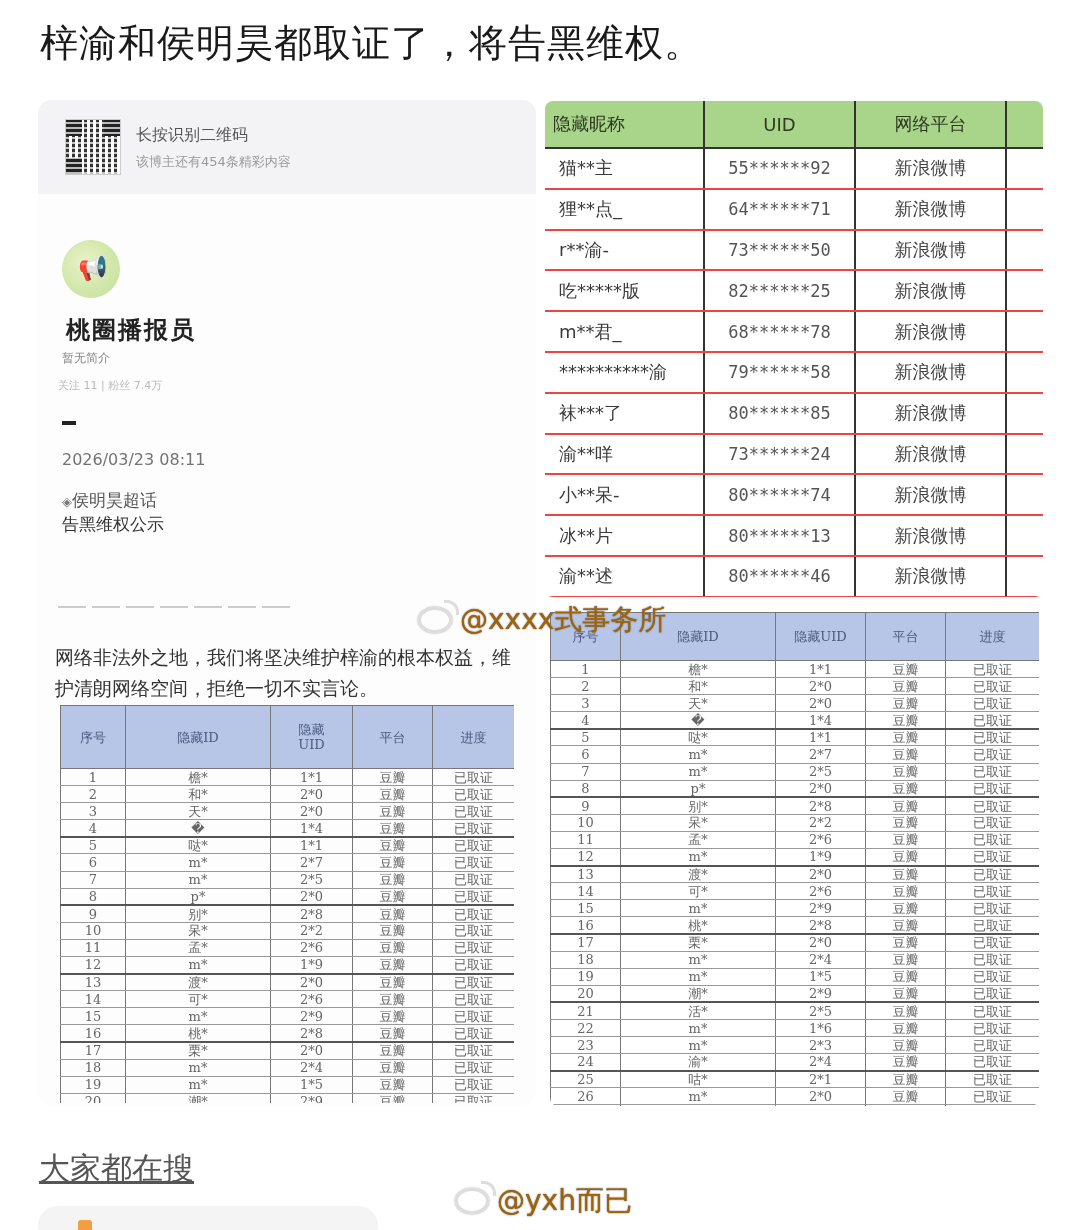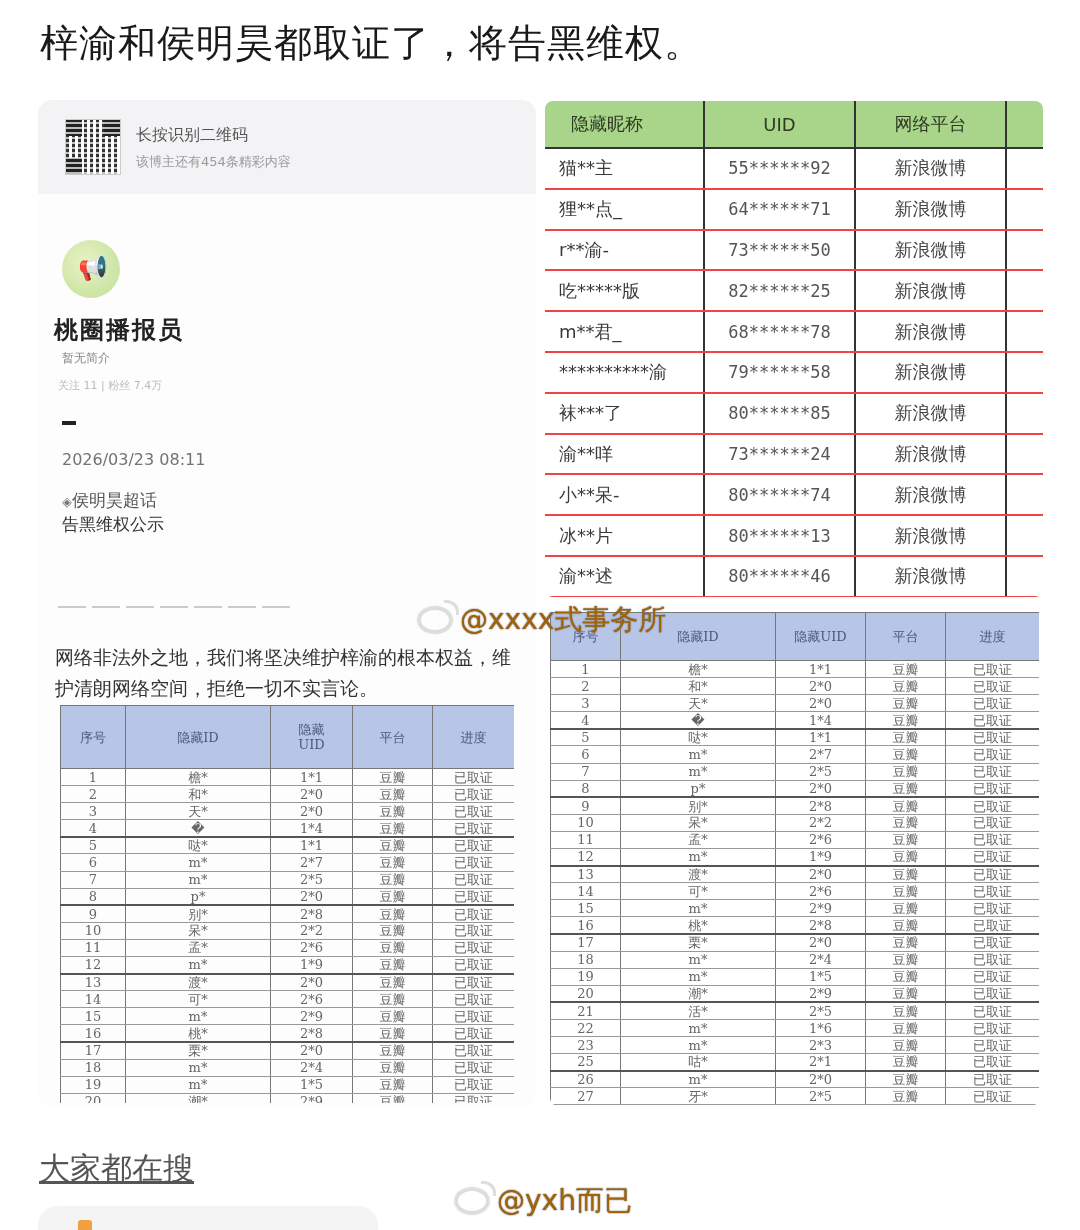--- a/index.html
+++ b/index.html
@@ -20,21 +20,21 @@
       #fff;
     outline: 1px solid #ccc; }
   .qr-inner { position:absolute; inset:0;
     background: repeating-linear-gradient(0deg, rgba(255,255,255,.7) 0 2px, transparent 2px 5px); }
   .qr-title { position: absolute; left: 98px; top: 25px; font-size: 16px; color: #555; }
   .qr-sub { position: absolute; left: 98px; top: 53px; font-size: 13px; color: #9a9a9a; }
 
   .avatar { position: absolute; left: 24px; top: 140px; width: 58px; height: 58px; border-radius: 50%;
     background: radial-gradient(circle at 40% 40%, #eaf3c6, #cfe6a8 60%, #c6e09e); }
   .avatar-glyph { position:absolute; left: 16px; top: 16px; font-size: 24px; color:#5b6b3a; line-height: 1; }
-  .profile-name { position: absolute; left: 16px; top: 214px; font-size: 24px; font-weight: 700; color: #222; letter-spacing: 2px; }
+  .profile-name { position: absolute; left: 28px; top: 214px; font-size: 24px; font-weight: 700; color: #222; letter-spacing: 2px; }
   .profile-bio { position: absolute; left: 24px; top: 250px; font-size: 12px; color: #888; }
   .profile-stats { position: absolute; left: 20px; top: 278px; font-size: 11px; color: #bbb; }
   .dash { position: absolute; left: 24px; top: 321px; width: 14px; height: 4px; background: #222; }
   .post-date { position: absolute; left: 24px; top: 350px; font-size: 16px; color: #737373; }
   .supertopic { position: absolute; left: 24px; top: 389px; font-size: 17px; color: #555; }
   .post-heading { position: absolute; left: 24px; top: 413px; font-size: 17px; color: #333; }
   .faint-line { position: absolute; left: 20px; top: 506px; width: 234px; height: 2px;
     background: repeating-linear-gradient(90deg, #aaa 0 28px, transparent 28px 34px); opacity: .6; }
   .post-body { position: absolute; left: 17px; top: 542px; width: 470px; font-size: 19px; line-height: 31px; color: #333; }
 
@@ -43,21 +43,21 @@
   table.doc th { background: #b7c6e6; color: #4a5a80; font-weight: 400; height: 17px; border: 1px solid #777; padding: 16px; line-height: 15px; }
   table.doc td { height: 17.1px; border-left: 1px solid #777; border-right: 1px solid #777; border-bottom: 1px solid #999; text-align: center; padding: 0; line-height: 15px; white-space: nowrap; }
   table.doc tr:nth-child(4n) td { border-bottom: 2px solid #555; }
 
   .left-table-wrap { position: absolute; left: 22px; top: 605px; width: 454px; height: 398px; overflow: hidden; }
 
   
   .right-top { position: absolute; left: 545px; top: 101px; width: 498px; height: 496px; background:#fff; border-radius: 8px; overflow: hidden; }
   table.green { border-collapse: collapse; table-layout: fixed; width: 520px; font-size: 18px; color: #3a3a3a; }
   table.green th { background: #a9d58b; height: 47px; font-weight: 400; border-right: 2px solid #333; border-bottom: 2px solid #333; text-align: center; color: #2e3a22; font-size: 18px; }
-  table.green th:first-child { text-align: left; padding-left: 26px; }
+  table.green th:first-child { text-align: left; padding-left: 8px; }
   table.green td { height: 40.8px; border-right: 2px solid #333; border-bottom: 2px solid #ef4444; padding: 0; }
   table.green td.nick { padding-left: 14px; }
   table.green td.uid { text-align: center; font-family: "DejaVu Sans Mono", monospace; font-size: 17px; color: #555; }
   table.green td.plat { text-align: center; color: #444; }
 
   .right-bottom { position: absolute; left: 550px; top: 612px; width: 489px; height: 494px; overflow: hidden; border-radius: 0 0 8px 8px; }
 
   
   .wm { position: absolute; font-size: 28px; color: #a16207; text-shadow: 0 0 2px #888, 0 0 1px #666; letter-spacing: 0; white-space: nowrap; }
   .wm-icon { display:inline-block; width: 34px; height: 26px; border: 3px solid #ddd; border-radius: 50%; margin-right: 8px; vertical-align: -4px; box-shadow: 0 0 2px #888; position: relative; }
@@ -542,20 +542,27 @@
           <td>已取证</td>
         </tr>
         <tr>
           <td>23</td>
           <td>m*</td>
           <td>2*3</td>
           <td>豆瓣</td>
           <td>已取证</td>
         </tr>
         <tr>
+          <td>24</td>
+          <td>渝*</td>
+          <td>2*4</td>
+          <td>豆瓣</td>
+          <td>已取证</td>
+        </tr>
+        <tr>
           <td>25</td>
           <td>咕*</td>
           <td>2*1</td>
           <td>豆瓣</td>
           <td>已取证</td>
         </tr>
         <tr>
           <td>26</td>
           <td>m*</td>
           <td>2*0</td>

